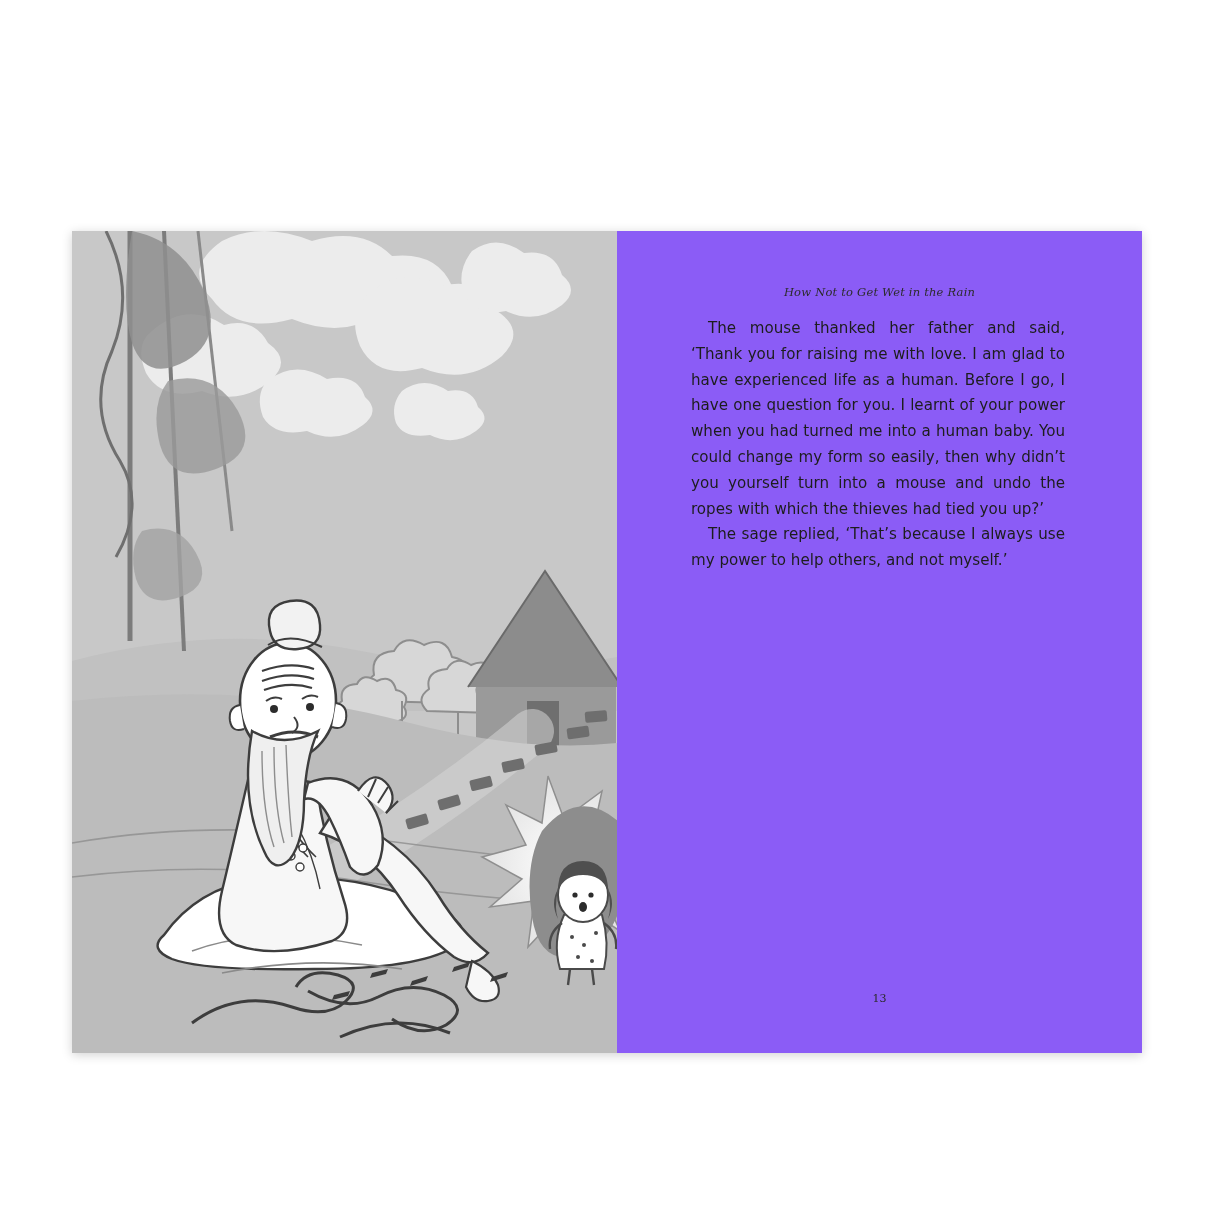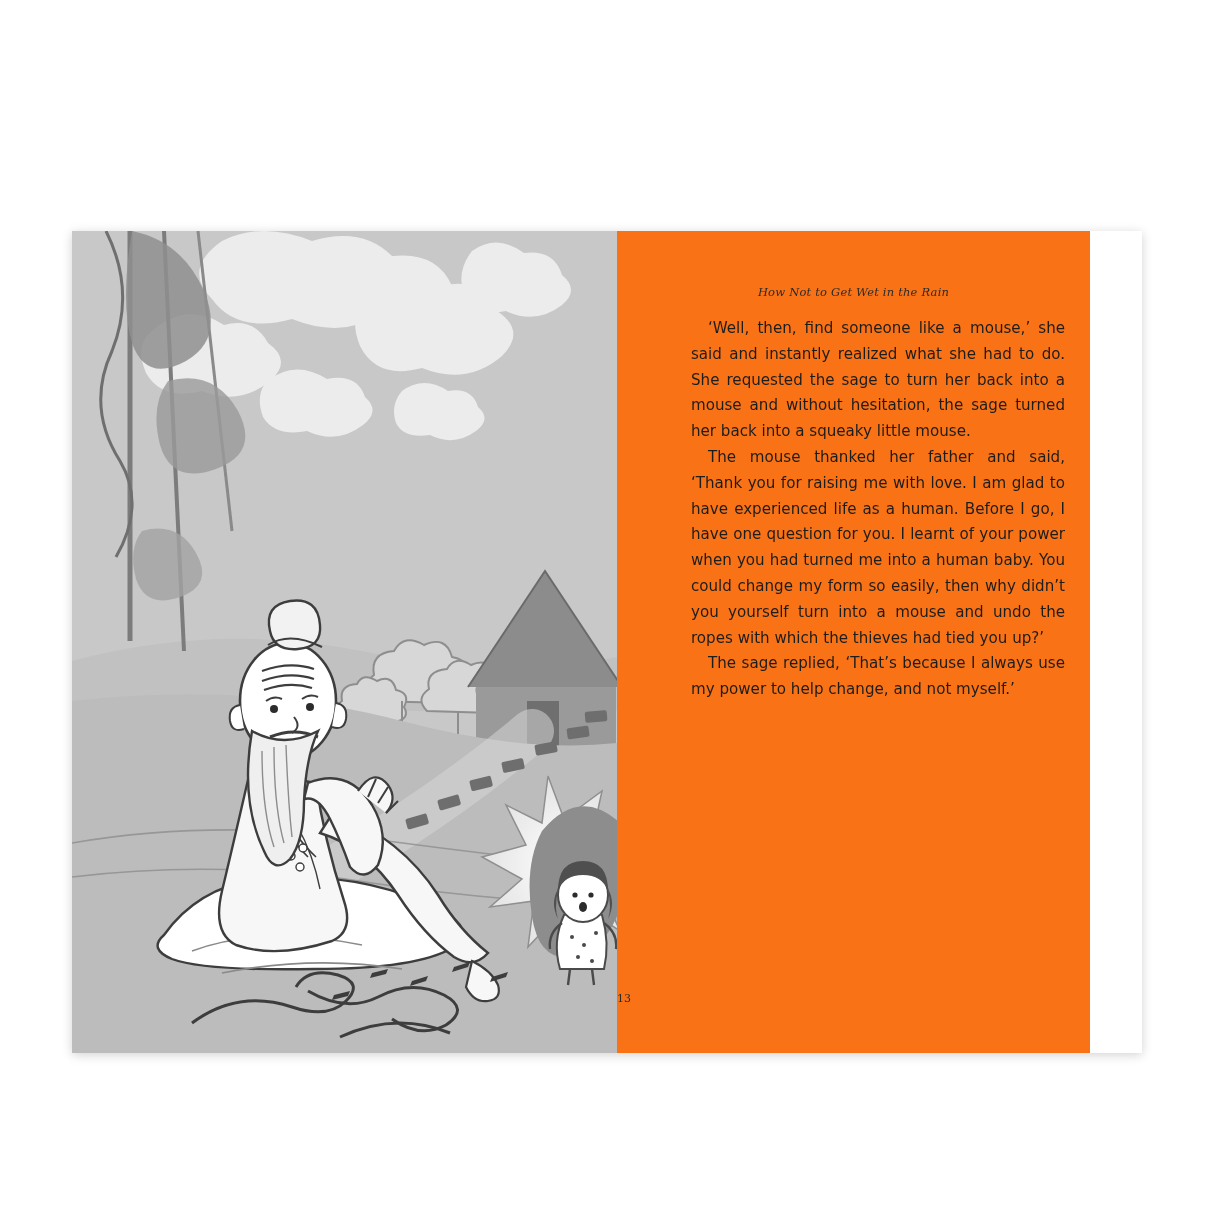--- a/index.html
+++ b/index.html
@@ -29,23 +29,23 @@
     width: 545px;
     height: 822px;
     overflow: hidden;
     background: #c9c9c9;
   }
   #left-page svg { display: block; }
 
   
   #right-page {
     position: relative;
-    width: 473px;
+    width: 525px;
     height: 822px;
-    background: #f97316;
+    background: #8b5cf6;
   }
 
   #running-head {
     position: absolute;
     top: 54px;
     left: 0;
     width: 100%;
     text-align: center;
     font-family: "DejaVu Serif", serif;
     font-style: italic;
@@ -71,21 +71,21 @@
     color: #1d1d1d;
     text-indent: 17px;
   }
   #text-column p:first-child { text-indent: 17px; }
 
   #page-number {
     position: absolute;
     bottom: 48px;
     left: 0;
     width: 100%;
-    text-align: left;
+    text-align: center;
     font-family: "DejaVu Serif", serif;
     font-size: 11px;
     color: #2b2b2b;
   }
 </style>
 </head>
 <body>
 
 <div id="book-spread">
 
@@ -300,21 +300,20 @@
           <path d="M-20 1060 q80 -60 190 -70 q-120 -4 -210 40 z" fill="#8b8b8b"></path>
         </g>
       </g>
     </svg>
   </div>
 
   <div id="right-page">
     <div id="running-head">How Not to Get Wet in the Rain</div>
 
     <div id="text-column">
-      <p>‘Well, then, find someone like a mouse,’ she said and instantly realized what she had to do. She requested the sage to turn her back into a mouse and without hesitation, the sage turned her back into a squeaky little mouse.</p>
       <p>The mouse thanked her father and said, ‘Thank you for raising me with love. I am glad to have experienced life as a human. Before I go, I have one question for you. I learnt of your power when you had turned me into a human baby. You could change my form so easily, then why didn’t you yourself turn into a mouse and undo the ropes with which the thieves had tied you up?’</p>
-      <p>The sage replied, ‘That’s because I always use my power to help change, and not myself.’</p>
+      <p>The sage replied, ‘That’s because I always use my power to help others, and not myself.’</p>
     </div>
 
     <div id="page-number">13</div>
   </div>
 
 </div>
 
 </body></html>

